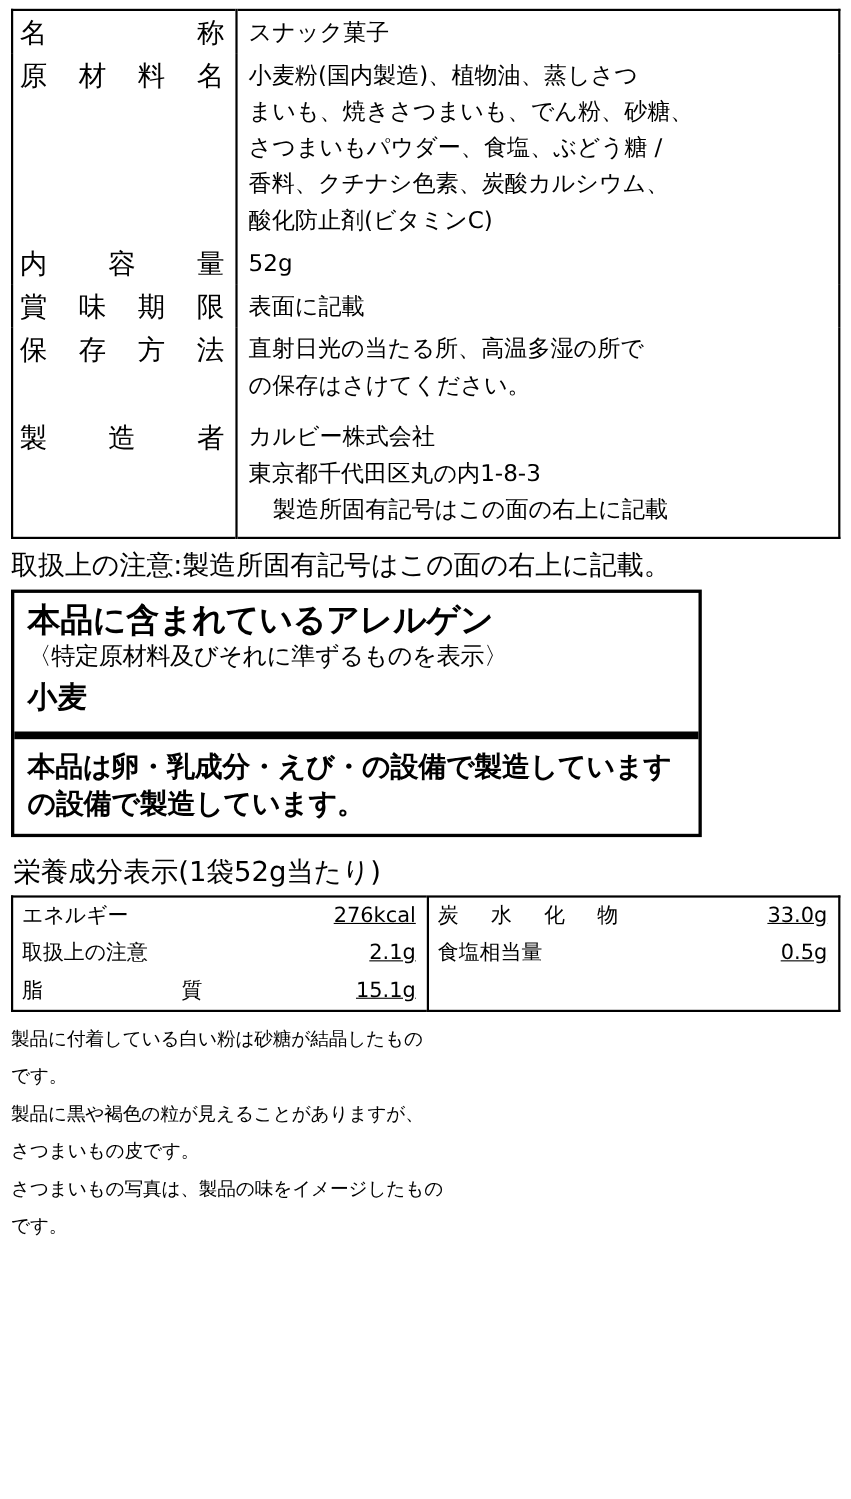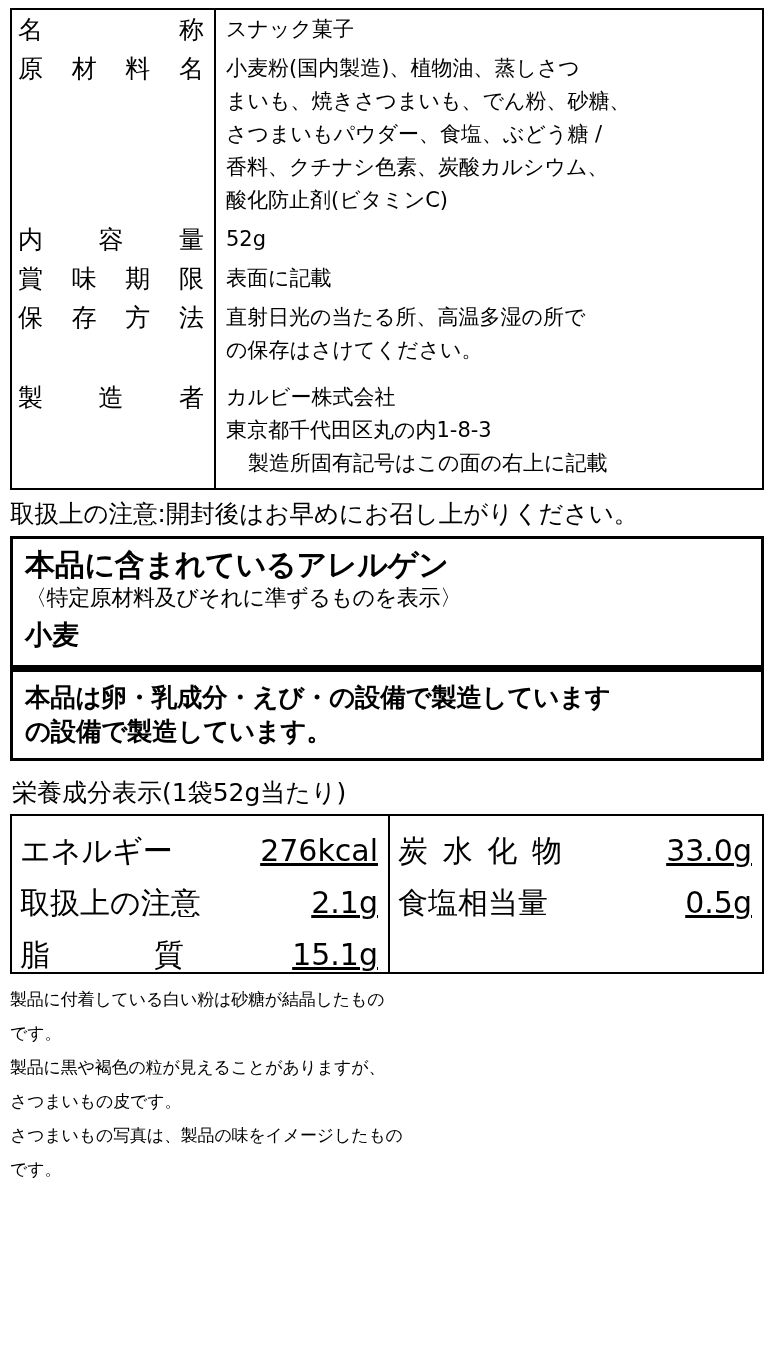--- a/index.html
+++ b/index.html
@@ -61,21 +61,21 @@
     font-size: 24.5px;
     line-height: 30px;
     margin: 9px 0 7px 0;
     white-space: nowrap;
   }
 
   
   .allergen-box {
     border: 3px solid #000;
     box-sizing: border-box;
-    width: 754px;
+    width: 628px;
   }
   .allergen-top {
     padding: 8px 12px 10px 12px;
   }
   .allergen-title {
     font-size: 30px;
     font-weight: bold;
     line-height: 36px;
     letter-spacing: -0.3px;
   }
@@ -121,23 +121,23 @@
     vertical-align: top;
   }
   .nutrition-table td.col-left {
     width: 376px;
     border-right: 2px solid #000;
   }
   .n-row {
     display: flex;
     justify-content: space-between;
     align-items: baseline;
-    font-size: 30px;
+    font-size: 19px;
     line-height: 33px;
-    padding: 18px 10px 1px 8px;
+    padding: 0 10px 1px 8px;
   }
   .n-name { white-space: nowrap; }
   .n-val { white-space: nowrap; text-decoration: underline; }
   .spread2 {
     display: inline-flex;
     justify-content: space-between;
   }
   .w-energy { width: 164px; }
   .w-carbo  { width: 164px; }
 
@@ -239,21 +239,21 @@
         </td>
         <td class="value" style="padding-top:11px;padding-bottom:8px;">
           <p>カルビー株式会社</p>
           <p>東京都千代田区丸の内1-8-3</p>
           <p class="indent">製造所固有記号はこの面の右上に記載</p>
         </td>
       </tr>
     </tbody>
   </table>
 
-  <div class="handling">取扱上の注意:開封後はお早めにお召し上がりください。</div>
+  <div class="handling">取扱上の注意:製造所固有記号はこの面の右上に記載。</div>
 
   <div class="allergen-box">
     <div class="allergen-top">
       <div class="allergen-title">本品に含まれているアレルゲン</div>
       <div class="allergen-sub">〈特定原材料及びそれに準ずるものを表示〉</div>
       <div class="allergen-item">小麦</div>
     </div>
     <div class="allergen-divider"></div>
     <div class="allergen-bottom">
       <div>本品は卵・乳成分・えび・の設備で製造しています</div>

